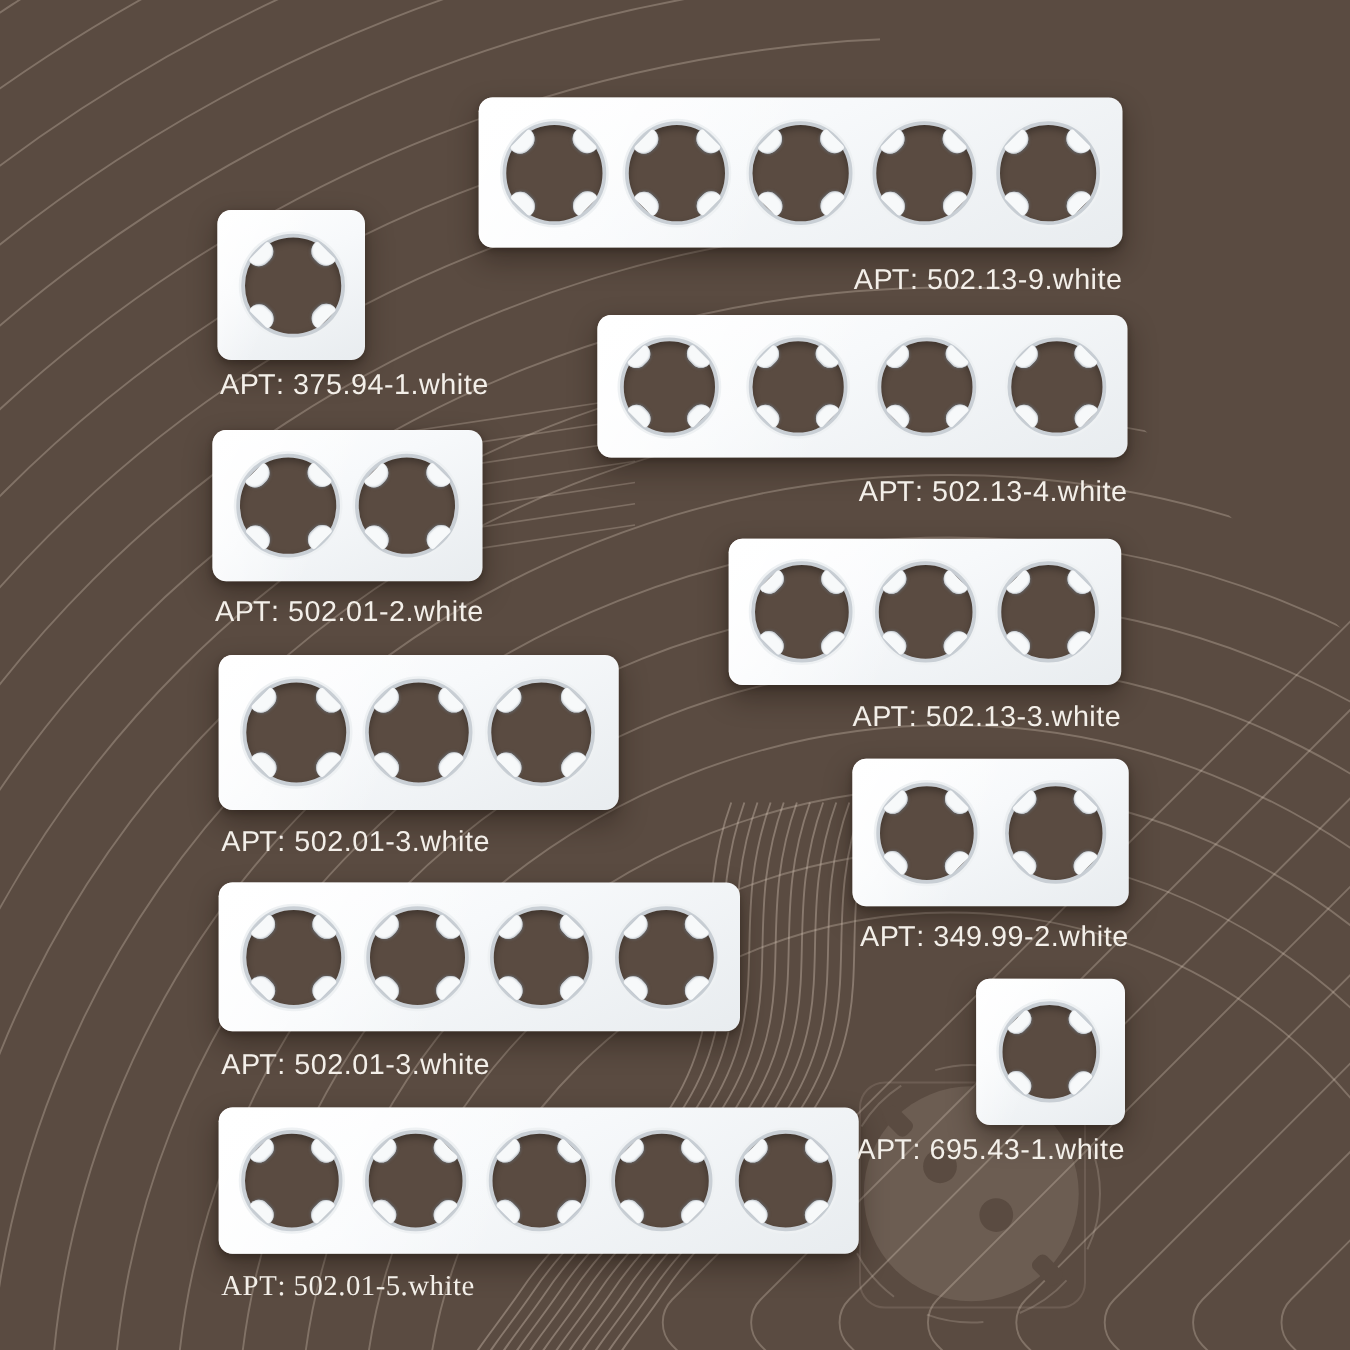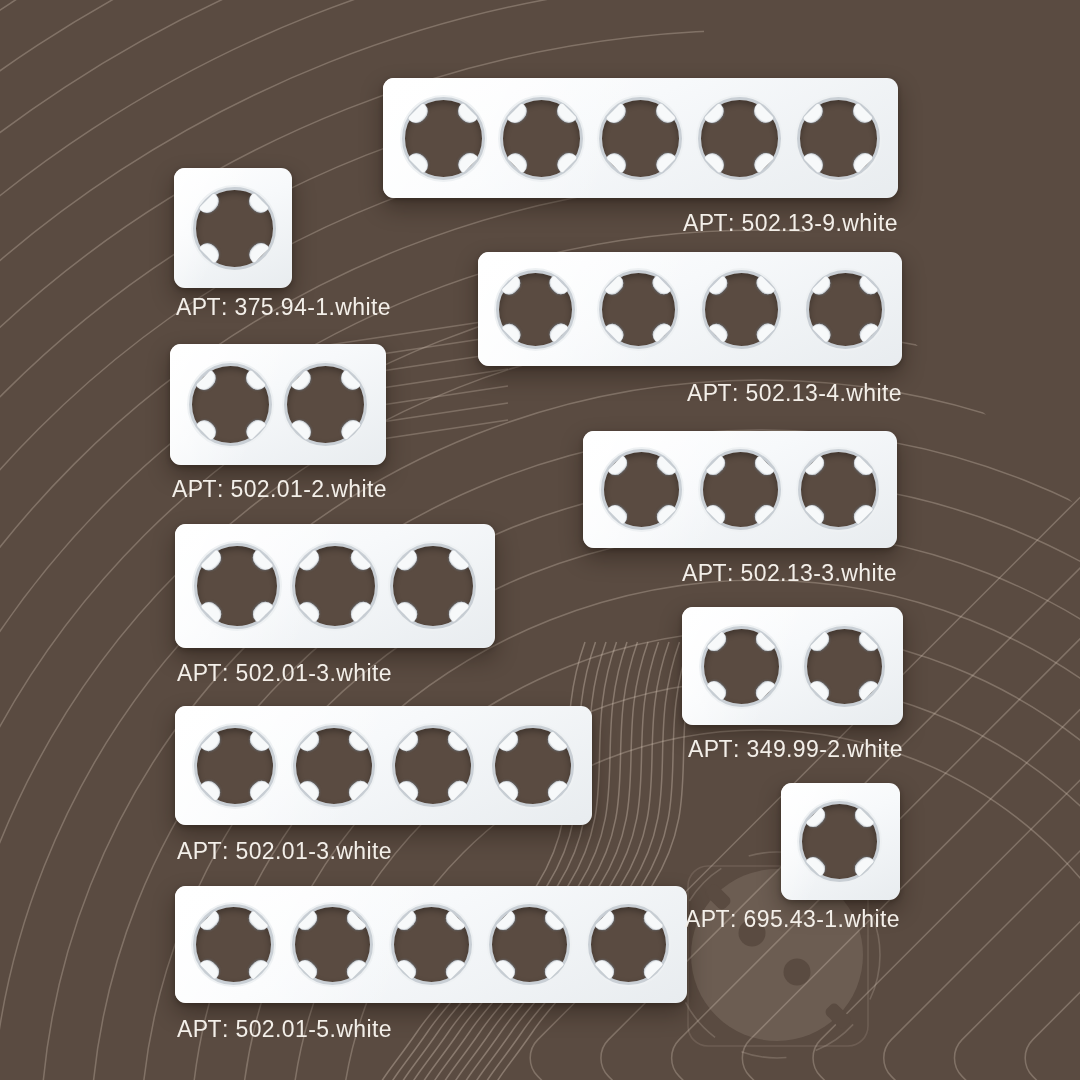--- a/index.html
+++ b/index.html
@@ -217,21 +217,21 @@
           <i class="tab" style="width: 21.9px; height: 11.3px; transform: translate(-50%, -50%) rotate(135deg) translateY(-32.4px);"></i>
           <i class="tab" style="width: 21.9px; height: 11.3px; transform: translate(-50%, -50%) rotate(-135deg) translateY(-32.4px);"></i>
         </div>
         <div class="hole" style="left: 413px; top: 18px; width: 75px; height: 75px;">
           <i class="tab" style="width: 21.9px; height: 11.3px; transform: translate(-50%, -50%) rotate(-45deg) translateY(-32.4px);"></i>
           <i class="tab" style="width: 21.9px; height: 11.3px; transform: translate(-50%, -50%) rotate(45deg) translateY(-32.4px);"></i>
           <i class="tab" style="width: 21.9px; height: 11.3px; transform: translate(-50%, -50%) rotate(135deg) translateY(-32.4px);"></i>
           <i class="tab" style="width: 21.9px; height: 11.3px; transform: translate(-50%, -50%) rotate(-135deg) translateY(-32.4px);"></i>
         </div>
       </div>
-      <div class="label" style="left: 177px; top: 1016px;">АРТ: 502.01-5.white</div>
+      <div class="label" style="left: 177px; top: 1016px; font-family: Liberation Serif, serif;">АРТ: 502.01-5.white</div>
       <div class="frame" style="left: 383px; top: 78px; width: 515px; height: 120px;">
         <div class="hole" style="left: 18.5px; top: 18.5px; width: 77px; height: 77px;">
           <i class="tab" style="width: 22.4px; height: 11.6px; transform: translate(-50%, -50%) rotate(-45deg) translateY(-33.2px);"></i>
           <i class="tab" style="width: 22.4px; height: 11.6px; transform: translate(-50%, -50%) rotate(45deg) translateY(-33.2px);"></i>
           <i class="tab" style="width: 22.4px; height: 11.6px; transform: translate(-50%, -50%) rotate(135deg) translateY(-33.2px);"></i>
           <i class="tab" style="width: 22.4px; height: 11.6px; transform: translate(-50%, -50%) rotate(-135deg) translateY(-33.2px);"></i>
         </div>
         <div class="hole" style="left: 117.3px; top: 18.5px; width: 77px; height: 77px;">
           <i class="tab" style="width: 22.4px; height: 11.6px; transform: translate(-50%, -50%) rotate(-45deg) translateY(-33.2px);"></i>
           <i class="tab" style="width: 22.4px; height: 11.6px; transform: translate(-50%, -50%) rotate(45deg) translateY(-33.2px);"></i>

